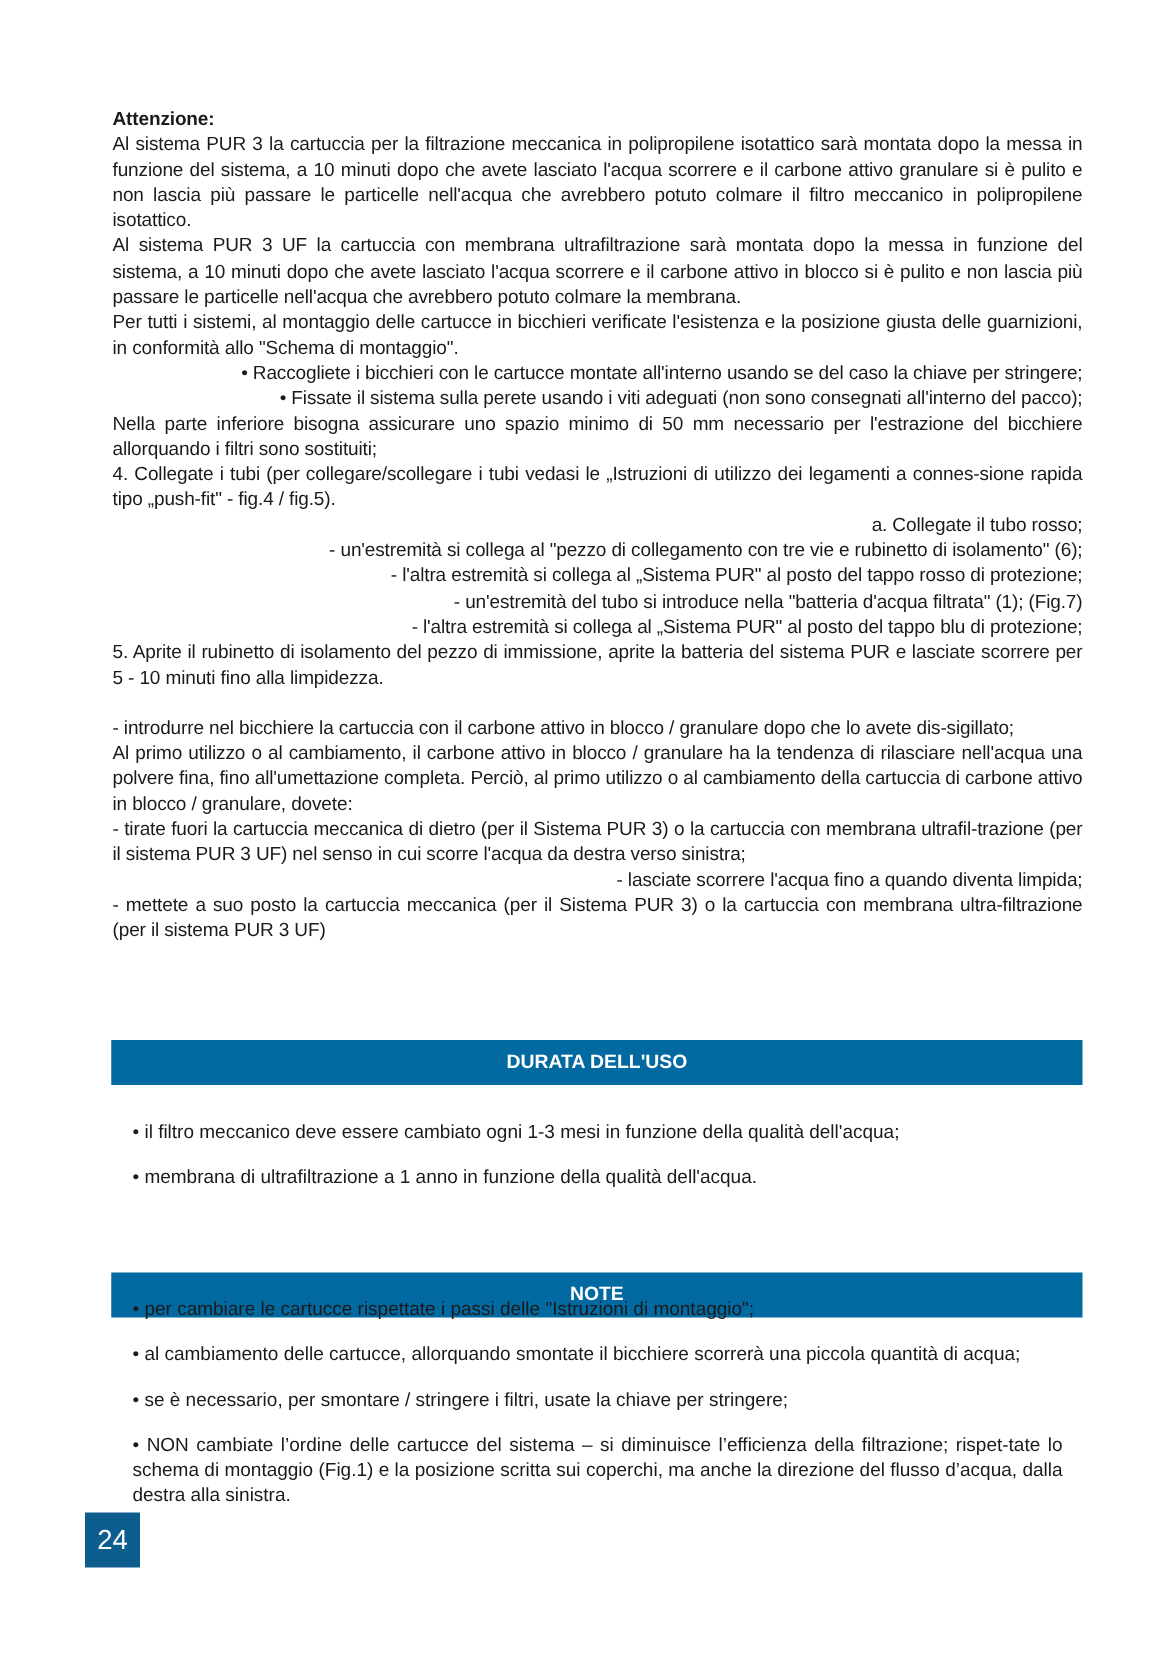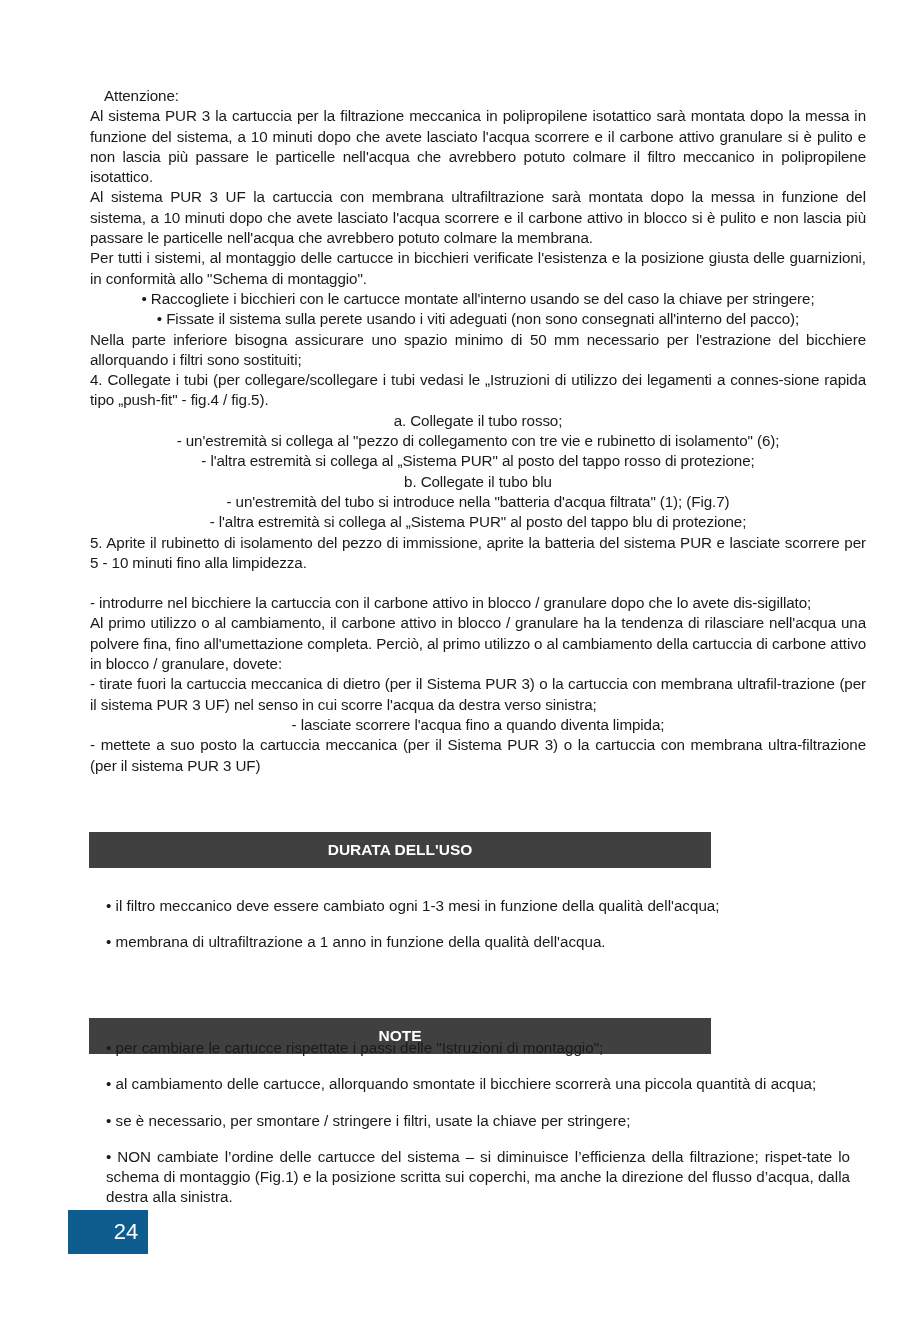--- a/index.html
+++ b/index.html
@@ -1,45 +1,44 @@
 <!DOCTYPE html>
 <html><head>
   <meta charset="utf-8">
   <style>
     html, body { margin: 0; padding: 0; background: #ffffff; }
     body { width: 920px; height: 1322px; position: relative; overflow: hidden;
       font-family: "Liberation Sans", sans-serif; color: #1a1a1a; }
     .page { position: absolute; left: 90px; top: 86px; width: 776px; }
     .p { font-size: 15.2px; line-height: 20.3px; margin: 0; text-align: justify; letter-spacing: -0.1px; }
-    .p.left { text-align: center; }
-    .bold { font-weight: normal; margin-left: 14px; }
+    .p.left { text-align: right; }
+    .bold { font-weight: bold; }
     .gap { height: 20px; }
-    .banner { position: absolute; left: 89px; width: 622px; height: 36px; background: #404040;
+    .banner { position: absolute; left: 89px; width: 777px; height: 36px; background: #0369a1;
       color: #ffffff; font-weight: bold; font-size: 15.5px; display: flex; align-items: center; justify-content: center; }
     .list { position: absolute; left: 90px; width: 776px; }
     .li { font-size: 15.2px; line-height: 20.3px; margin: 16px; text-align: justify; }
     .pagenum { position: absolute; left: 68px; top: 1210px; width: 44px; height: 44px; background: #0d5d8f;
-      color: #ffffff; font-size: 22px; display: flex; align-items: center; justify-content: center; padding-left: 36px; }
+      color: #ffffff; font-size: 22px; display: flex; align-items: center; justify-content: center; }
   </style>
 </head>
 <body>
 
 <div class="page">
   <p class="p bold">Attenzione:</p>
   <p class="p">Al sistema PUR 3 la cartuccia per la filtrazione meccanica in polipropilene isotattico sarà montata dopo la messa in funzione del sistema, a 10 minuti dopo che avete lasciato l'acqua scorrere e il carbone attivo granulare si è pulito e non lascia più passare le particelle nell'acqua che avrebbero potuto colmare il filtro meccanico in polipropilene isotattico.</p>
   <p class="p">Al sistema PUR 3 UF la cartuccia con membrana ultrafiltrazione sarà montata dopo la messa in funzione del sistema, a 10 minuti dopo che avete lasciato l'acqua scorrere e il carbone attivo in blocco si è pulito e non lascia più passare le particelle nell'acqua che avrebbero potuto colmare la membrana.</p>
   <p class="p">Per tutti i sistemi, al montaggio delle cartucce in bicchieri verificate l'esistenza e la posizione giusta delle guarnizioni, in conformità allo "Schema di montaggio".</p>
   <p class="p left">• Raccogliete i bicchieri con le cartucce montate all'interno usando se del caso la chiave per stringere;</p>
   <p class="p left">• Fissate il sistema sulla perete usando i viti adeguati (non sono consegnati all'interno del pacco);</p>
   <p class="p">Nella parte inferiore bisogna assicurare uno spazio minimo di 50 mm necessario per l'estrazione del bicchiere allorquando i filtri sono sostituiti;</p>
   <p class="p">4. Collegate i tubi (per collegare/scollegare i tubi vedasi le „Istruzioni di utilizzo dei legamenti a connes-sione rapida tipo „push-fit" - fig.4 / fig.5).</p>
   <p class="p left">a. Collegate il tubo rosso;</p>
   <p class="p left">- un'estremità si collega al "pezzo di collegamento con tre vie e rubinetto di isolamento"  (6);</p>
   <p class="p left">- l'altra estremità si collega al „Sistema PUR" al posto del tappo rosso di protezione;</p>
-  <p class="p left">b. Collegate il tubo blu</p>
   <p class="p left">- un'estremità del tubo si introduce nella "batteria d'acqua filtrata" (1); (Fig.7)</p>
   <p class="p left">- l'altra estremità si collega al „Sistema PUR" al posto del tappo blu di protezione;</p>
   <p class="p">5. Aprite il rubinetto di isolamento del pezzo di immissione, aprite la batteria del sistema PUR e lasciate scorrere per 5 - 10 minuti fino alla limpidezza.</p>
   <div class="gap"></div>
   <p class="p">- introdurre nel bicchiere la cartuccia con il carbone attivo in blocco / granulare dopo che lo avete dis-sigillato;</p>
   <p class="p">Al primo utilizzo o al cambiamento, il carbone attivo in blocco / granulare ha la tendenza di rilasciare nell'acqua una polvere fina, fino all'umettazione completa. Perciò, al primo utilizzo o al cambiamento della cartuccia di carbone attivo in blocco / granulare, dovete:</p>
   <p class="p">- tirate fuori la cartuccia meccanica di dietro (per il Sistema PUR 3) o la cartuccia con membrana ultrafil-trazione (per il sistema PUR 3 UF) nel senso in cui scorre l'acqua da destra verso sinistra;</p>
   <p class="p left">- lasciate scorrere l'acqua fino a quando diventa limpida;</p>
   <p class="p">- mettete a suo posto la cartuccia meccanica (per il Sistema PUR 3) o la cartuccia con membrana ultra-filtrazione (per il sistema PUR 3 UF)</p>
 </div>

